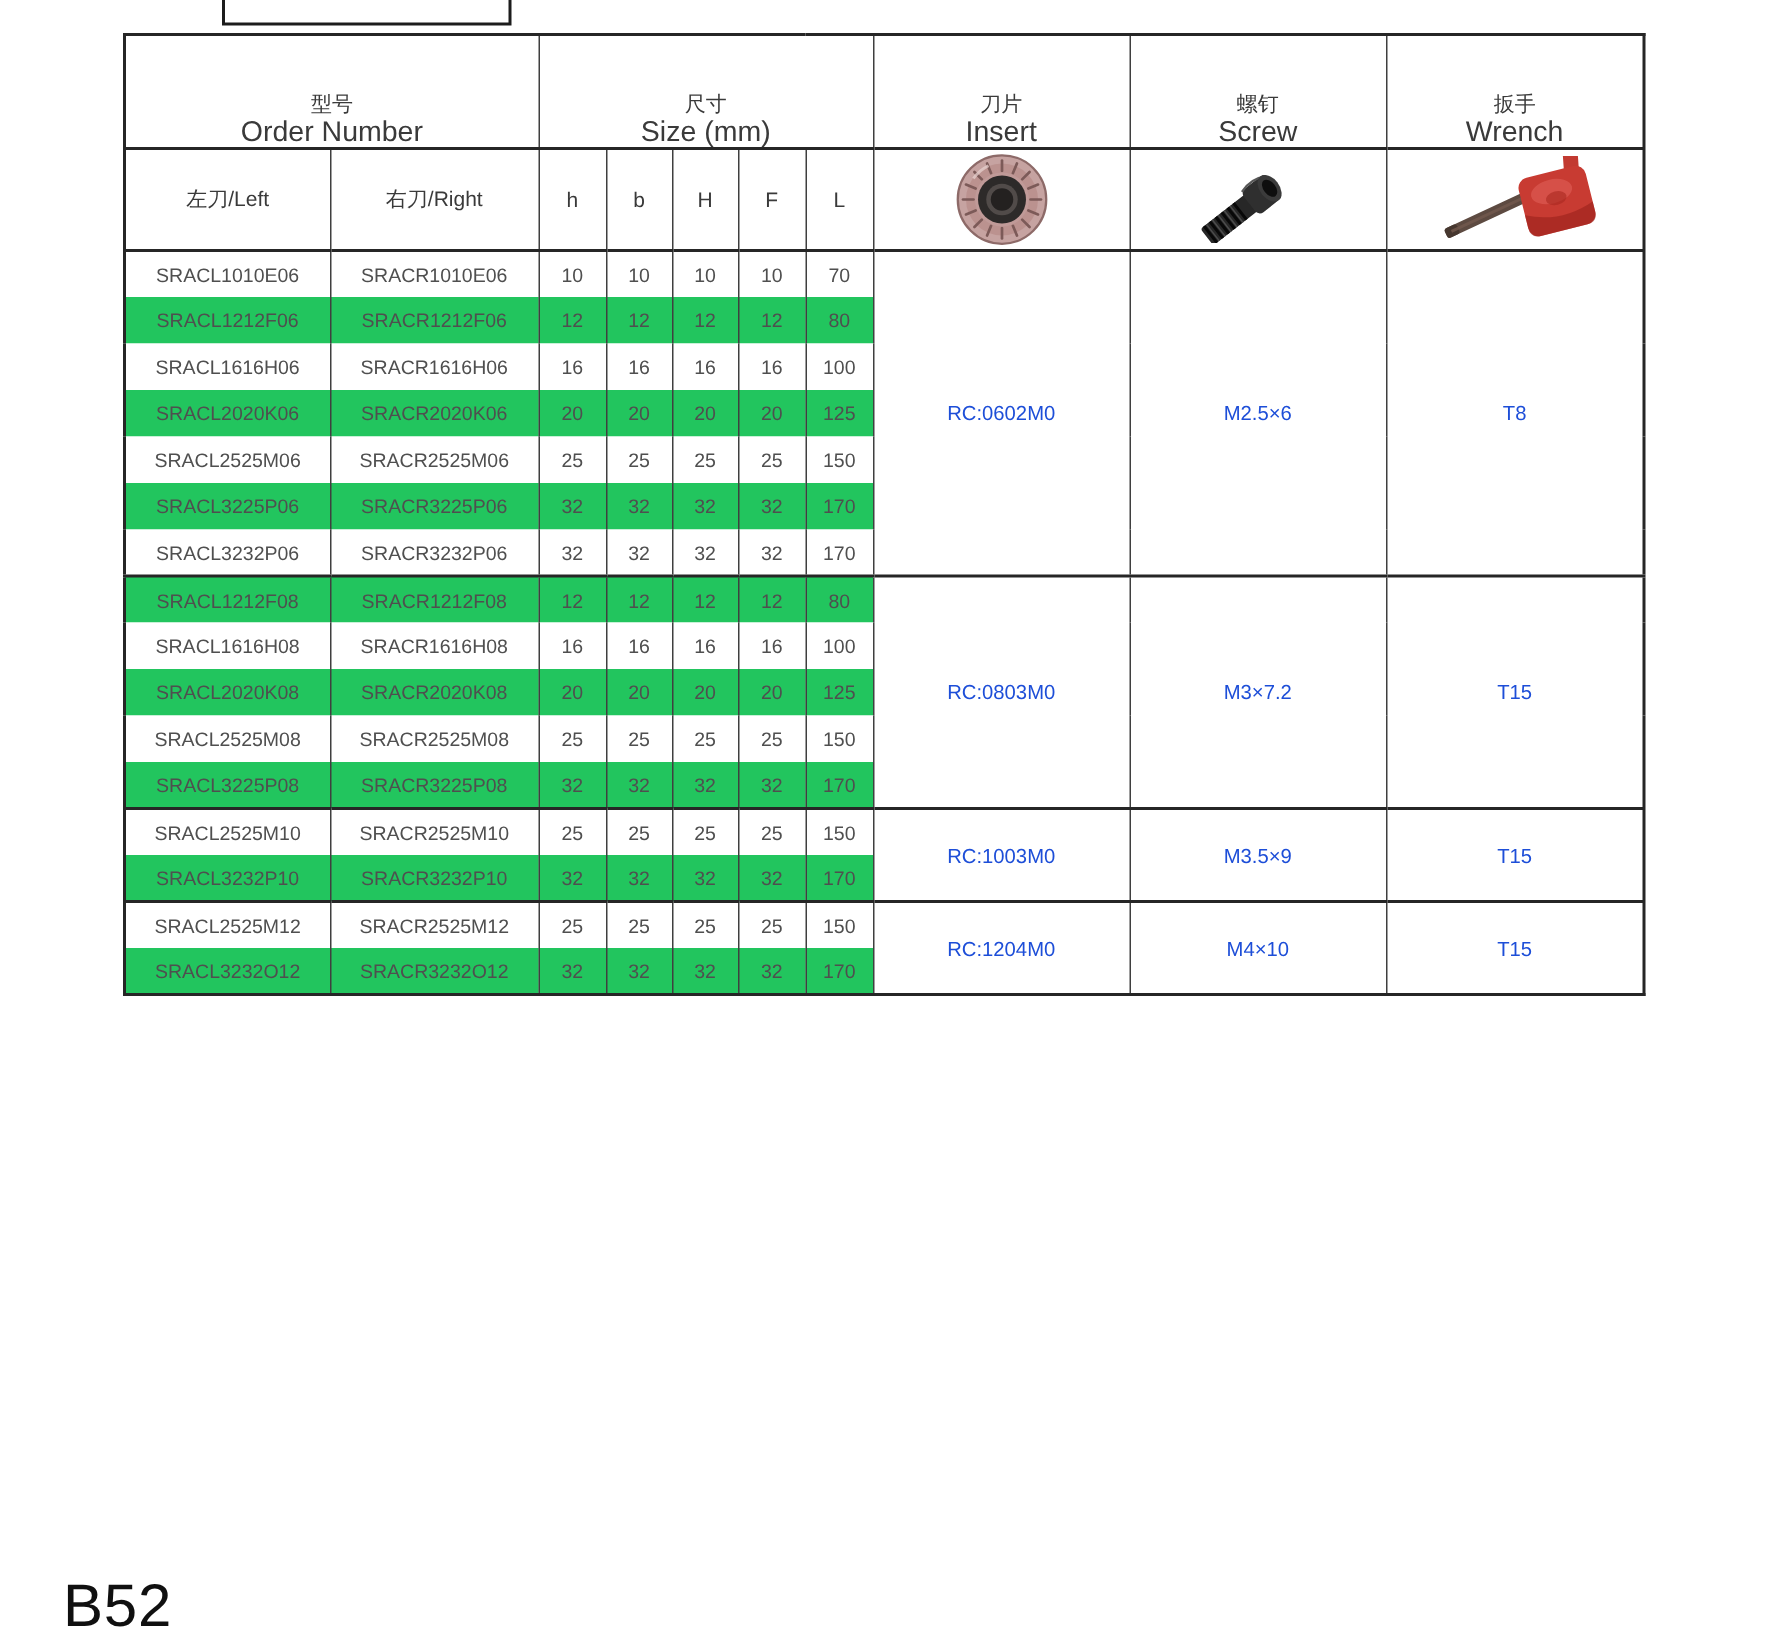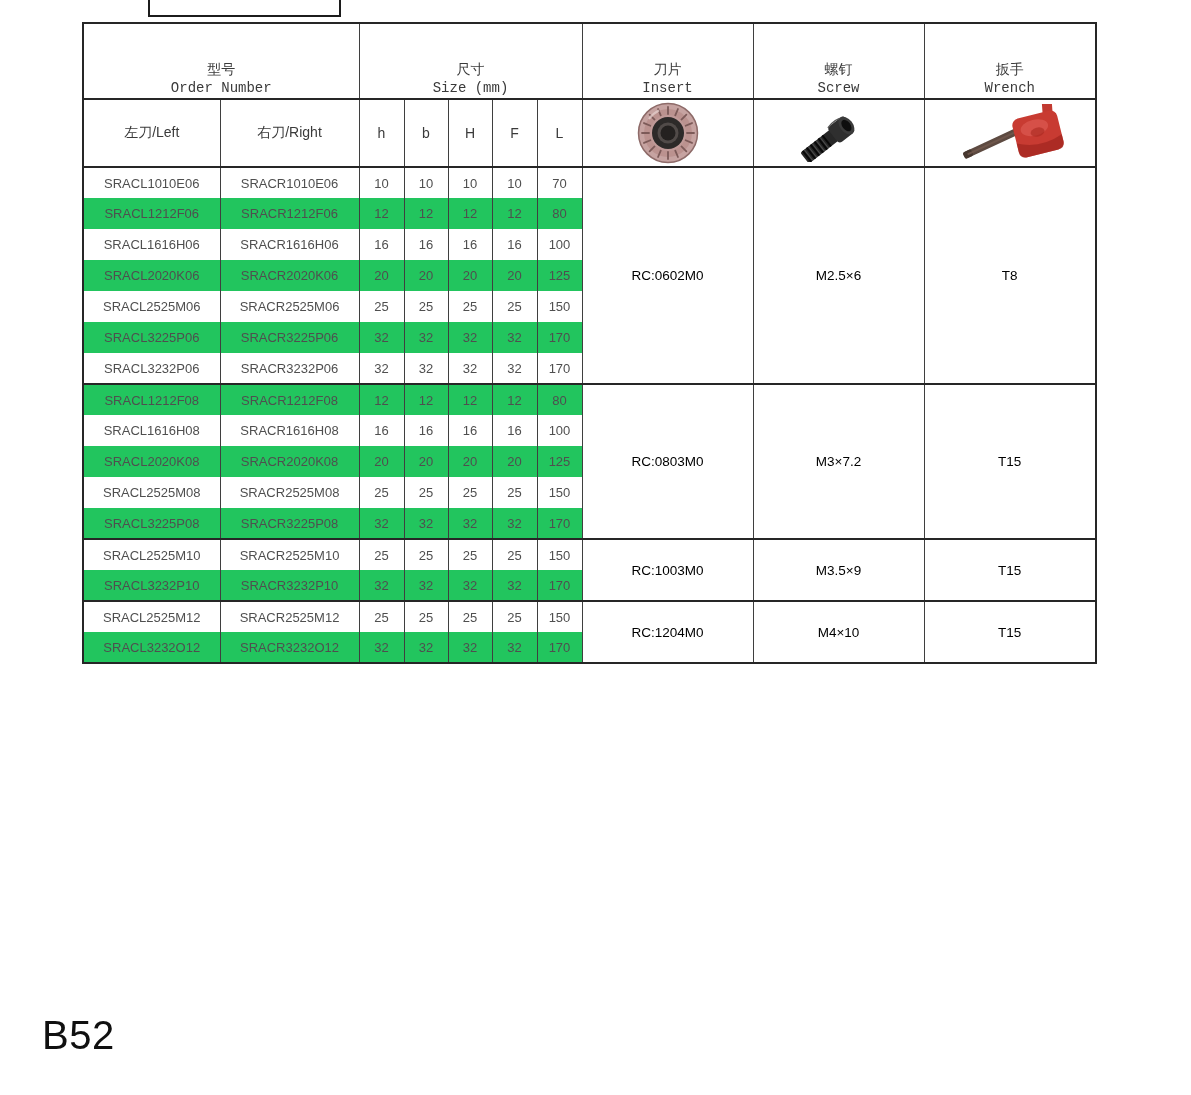--- a/index.html
+++ b/index.html
@@ -21,33 +21,33 @@
     font-weight:normal;
   }
   tr.h1{height:58px;}
   tr.h2{height:68px;}
   tr.dr{height:31px;}
   th{
     border:1px solid #3f3f3f;border-bottom:2px solid #262626;
     background:#fff;
   }
   .zh{display:block;font-size:14px;color:#3a3a3a;line-height:20px;margin-top:35px;}
-  .en{display:block;font-size:14px;color:#3a3a3a;line-height:19px;font-family:Liberation Mono, monospace;}
+  .en{display:block;font-size:19px;color:#3a3a3a;line-height:19px;}
   .colhead{font-size:14px;color:#3a3a3a;}
   td{
     border-left:1px solid #3f3f3f;border-right:1px solid #3f3f3f;
     border-top:0;border-bottom:0;
     font-size:13px;color:#4f4f4f;background:#fff;
   }
   tr.g td{background:#22c55e;}
-  td.merge{background:#fff !important;font-size:13.5px;color:#000000;}
+  td.merge{background:#fff !important;font-size:13.5px;color:#1d4ed8;}
   tr.gstart td{border-top:2px solid #262626;}
   .img-cell svg{display:block;margin:0 auto;}
   .page-code{
-    position:absolute;left:42px;top:1013px;
+    position:absolute;left:42px;top:1049px;
     font-size:40px;color:#101010;letter-spacing:0.5px;
   }
 </style>
 </head>
 <body>
 
 <div class="top-box"></div>
 
 <table class="catalog">
   <colgroup>

